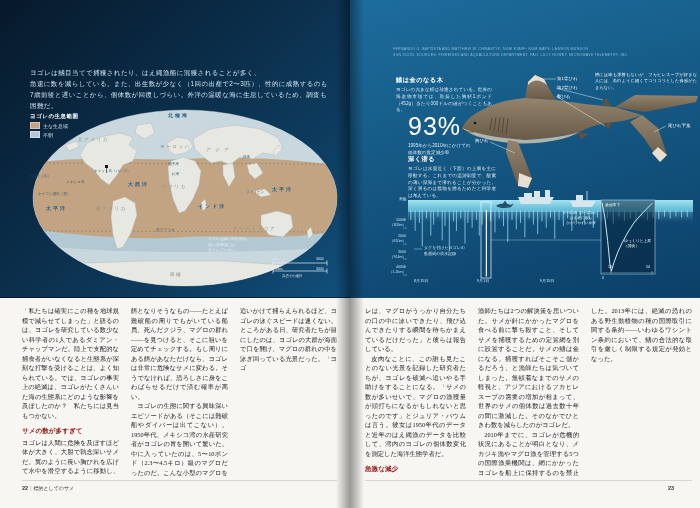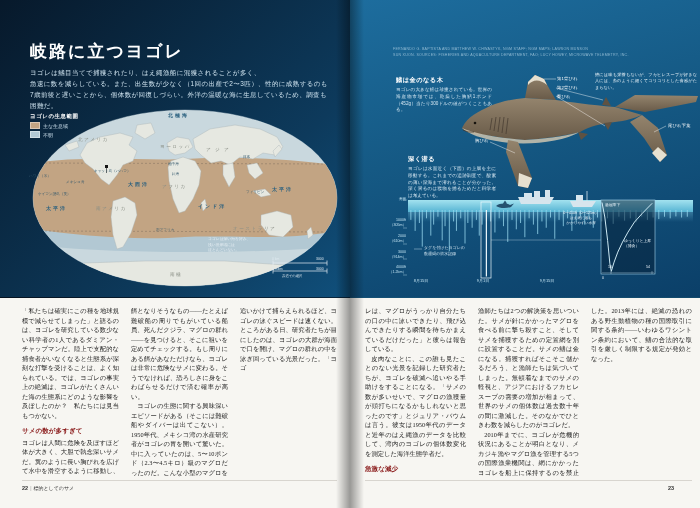--- a/index.html
+++ b/index.html
@@ -69,21 +69,20 @@
   .leader{stroke:rgba(255,255,255,.85);stroke-width:.5;fill:none;}
 </style>
 </head>
 <body>
 
 <div id="spread">
 
   <div class="ocean" id="ocean-left"></div>
   <div class="ocean" id="ocean-right"></div>
 
-  <div id="page-title">岐路に立つヨゴレ</div>
   <div id="page-intro">ヨゴレは鰭目当てで捕獲されたり、はえ縄漁船に混獲されることが多く、
 急速に数を減らしている。また、出生数が少なく（1回の出産で2〜3匹）、性的に成熟するのも
 7歳前後と遅いことから、個体数が回復しづらい。外洋の温暖な海に生息しているため、調査も困難だ。</div>
 
   <div id="map-legend">
     <div class="lt">ヨゴレの生息範囲</div>
     <div class="legend-row">
       <div class="legend-chip" style="background: rgb(194, 164, 131);"></div>
       <span>主な生息域</span>
     </div>
@@ -147,20 +146,25 @@
   <div id="credits">
     <div>FERNANDO G. BAPTISTA AND MATTHEW W. CHWASTYK, NGM STAFF; NGM MAPS; LAWSON MUNSON</div>
     <div>SUN XUON. SOURCES: FISHERIES AND AQUACULTURE DEPARTMENT, FAO; LUCY HOWEY, MICROWAVE TELEMETRY, INC.</div>
   </div>
 
   <div id="fin-block">
     <div class="ig-head">鰭は金のなる木</div>
     <div class="ig-body">ヨゴレの大きな鰭は珍重されている。世界の海産物市場では、乾燥した胸鰭1ポンド（452g）当たり300ドルの値がつくこともある。</div>
   </div>
 
+  <div id="stat-block">
+    <div id="stat-value">93%</div>
+    <div id="stat-caption">1995年から2010年にかけての
+個体数の推定減少率</div>
+  </div>
 
   <div id="dive-block">
     <div class="ig-head">深く潜る</div>
     <div class="ig-body">ヨゴレは水面近く（下図）の上層を主に移動する。これまでの追跡調査で、酸素の薄い深海まで潜れることが分かった。深く潜るのは獲物を捕るためだと科学者は考えている。</div>
   </div>
 
   <svg id="infographic-svg" width="700" height="508" viewBox="0 0 700 508">
     <defs>
       <linearGradient id="sharkbody" x1="0" y1="0" x2="0" y2="1">
         <stop offset="0" stop-color="#94846d"></stop>

